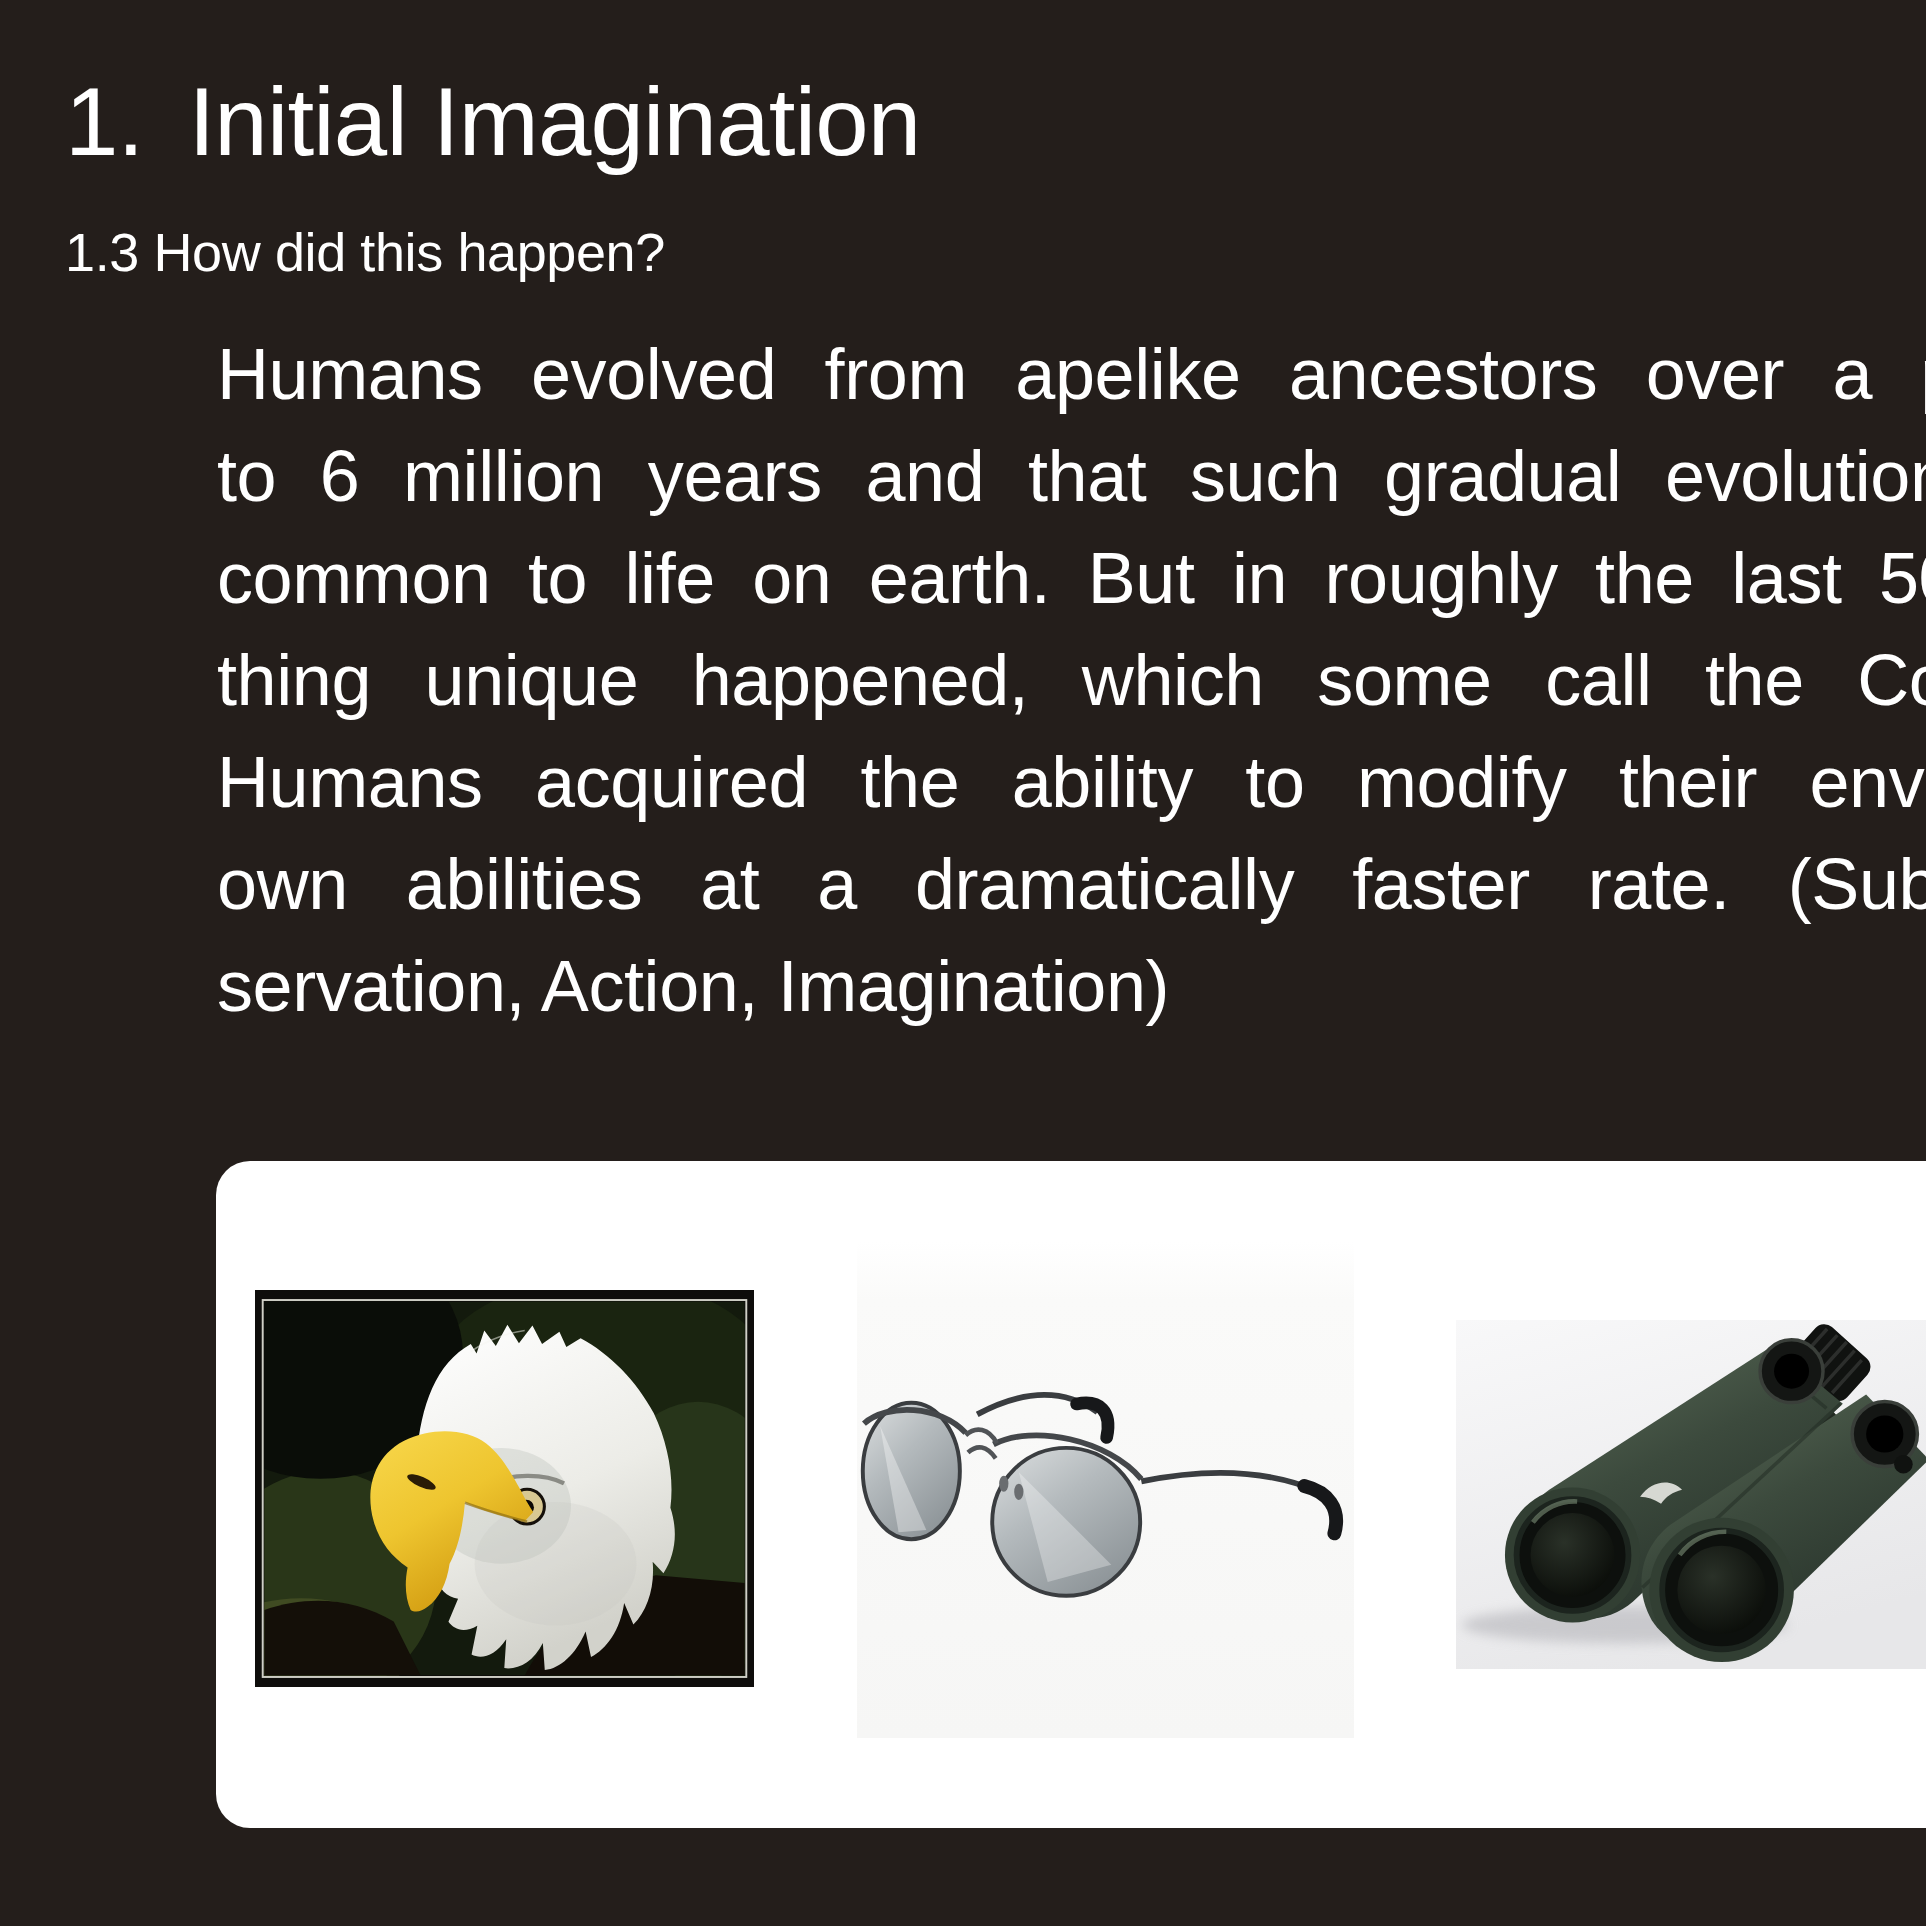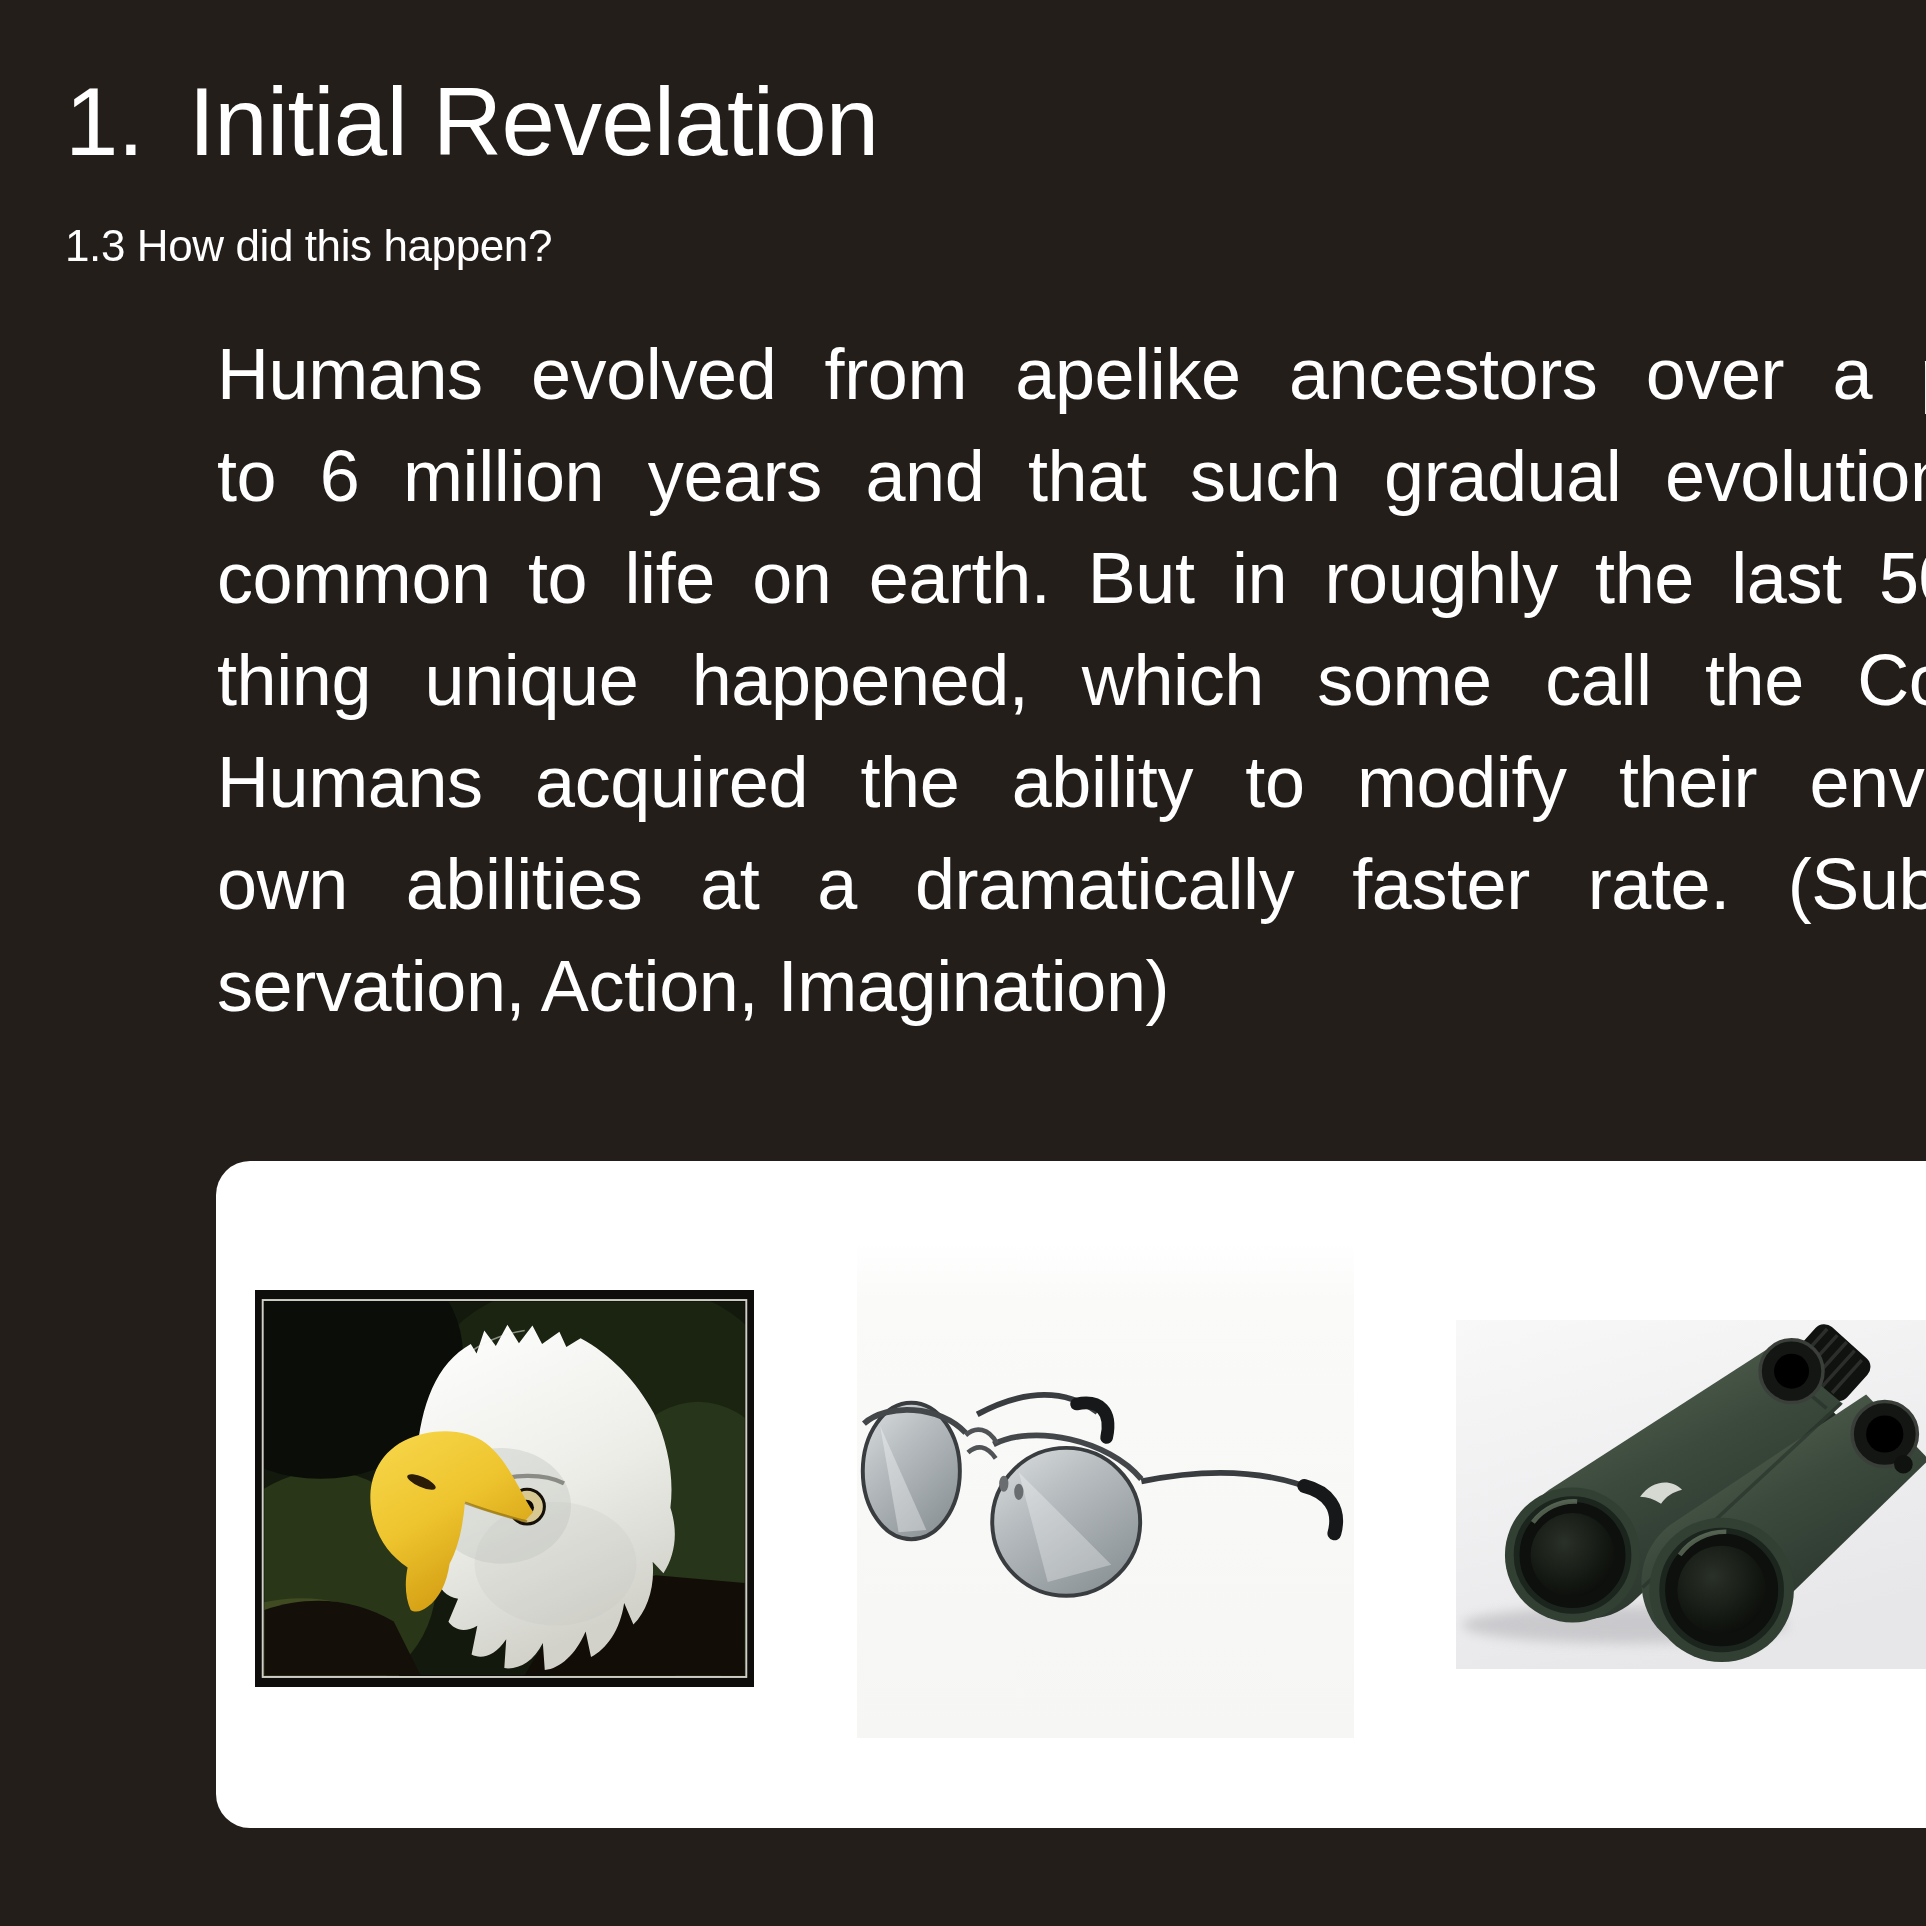--- a/index.html
+++ b/index.html
@@ -2,21 +2,21 @@
 <html style="font-size:6.2px"><head>
 <meta charset="utf-8">
 <style>
   html,body{margin:0;padding:0;background:#241e1b;}
   .stage{position:relative;width:2778px;height:2084px;background:#241e1b;overflow:hidden;
          font-family:"Liberation Sans",sans-serif;color:#ffffff;}
 
   
   .title-row{position:absolute;left:65px;top:69px;display:flex;gap:45px;
              font-size:96px;line-height:1.1;color:#fff;font-weight:400;letter-spacing:-0.8px;}
-  .subtitle{position:absolute;left:65px;top:220px;font-size:44px;line-height:1.2;
+  .subtitle{position:absolute;left:65px;top:220px;font-size:54px;line-height:1.2;
             color:#fff;letter-spacing:-0.4px;}
   .bodytext{position:absolute;left:217px;top:323px;width:2346px;}
   .bodyline{font-size:72px;line-height:102px;white-space:nowrap;letter-spacing:-0.4px;
             text-align:justify;text-align-last:justify;}
   .bodyline.last{text-align-last:left;}
 
   
   .panel{position:absolute;left:216px;top:1161px;width:2348px;height:667px;
          background:#ffffff;border-radius:34px;}
   .fig{position:absolute;overflow:hidden;}
@@ -25,21 +25,21 @@
   .fig-sun{left:641px;top:80px;width:497px;height:497px;}
   .fig-bino{left:1240px;top:159px;width:501px;height:349px;}
 </style>
 </head>
 <body>
 
 <div class="stage">
 
   <div class="title-row">
     <span>1.</span>
-    <span>Initial Revelation</span>
+    <span>Initial Imagination</span>
   </div>
 
   <div class="subtitle">1.3 How did this happen?</div>
 
   <div class="bodytext">
       <div class="bodyline">Humans evolved from apelike ancestors over a period of 5 million</div>
       <div class="bodyline">to 6 million years and that such gradual evolutionary processes are</div>
       <div class="bodyline">common to life on earth.  But in roughly the last 50,000 years, some-</div>
       <div class="bodyline">thing unique happened, which some call the Cognitive Revolution.</div>
       <div class="bodyline">Humans acquired the ability to modify their environment and their</div>

